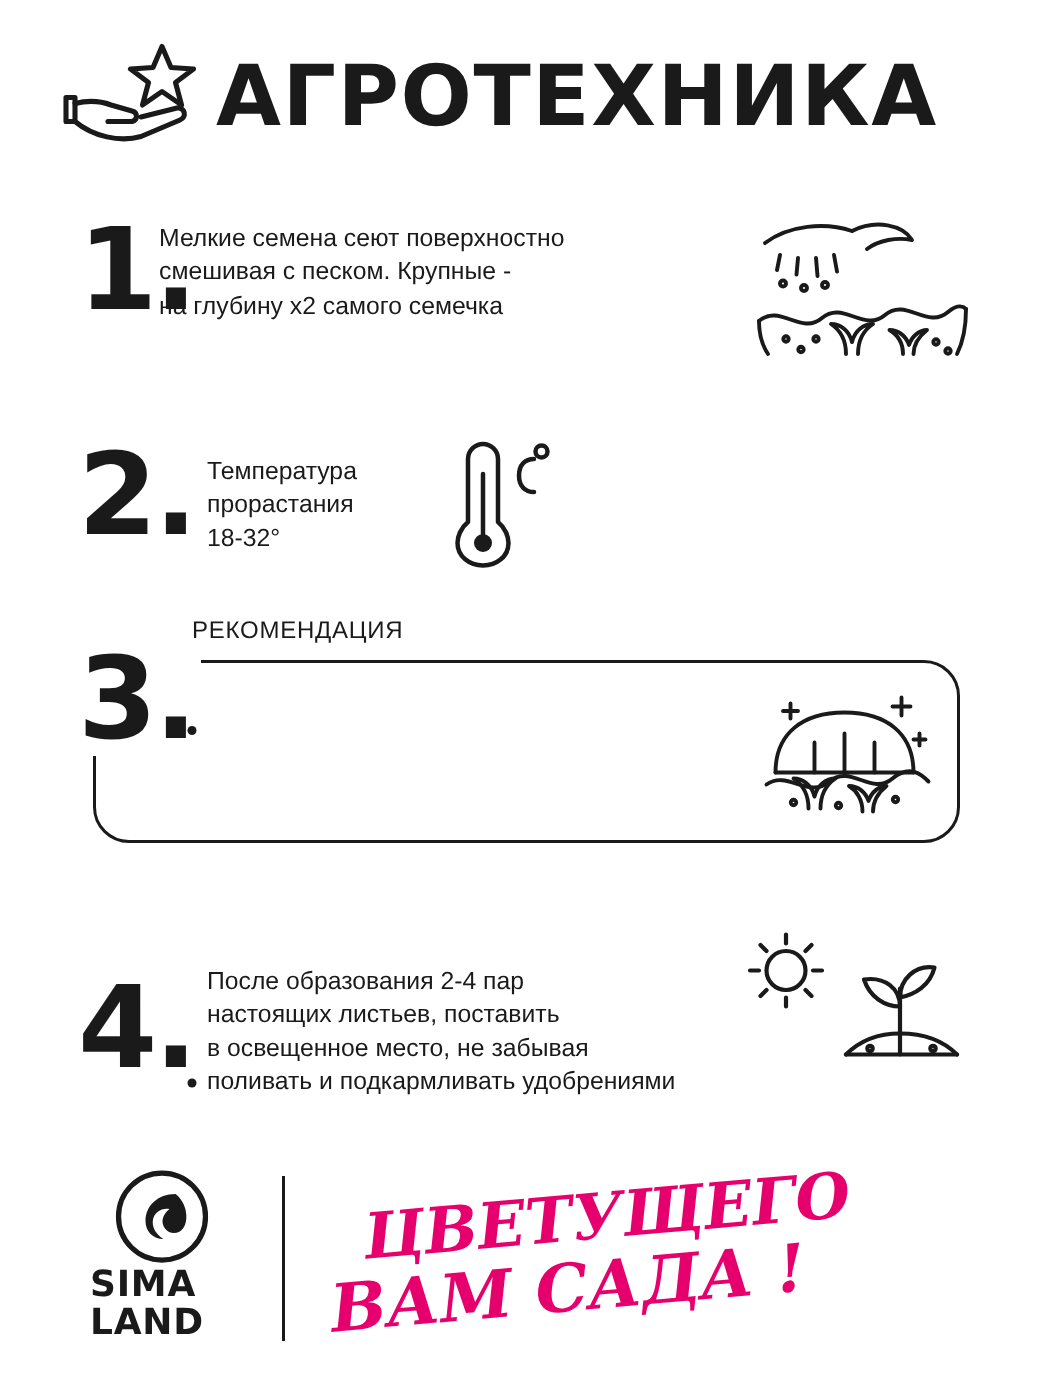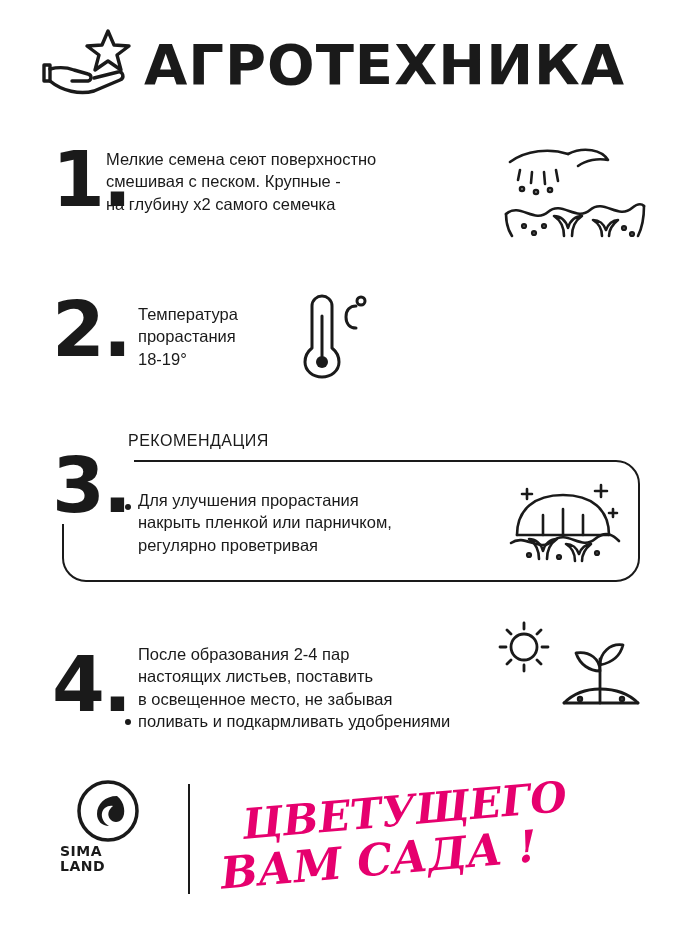--- a/index.html
+++ b/index.html
@@ -80,21 +80,21 @@
   #step1 .step-text { left: 106px; top: 18px; width: 380px; }
   #step1 .step-icon { left: 498px; top: 10px; }
 
   
   #step2 { top: 280px; left: 0; width: 700px; height: 110px; }
   #step2 .step-num { left: 52px; top: 12px; }
   #step2 .step-text { left: 138px; top: 23px; width: 160px; }
   #step2 .step-icon { left: 288px; top: 10px; }
 
   
-  #step3 { top: 420px; left: 0; width: 700px; height: 180px; }
+  #step3 { top: 400px; left: 0; width: 700px; height: 180px; }
   #step3 .rec-label {
     position: absolute;
     left: 128px;
     top: 12px;
     font-size: 16px;
     letter-spacing: 0.5px;
     color: #1a1a1a;
   }
   #step3 .rec-box {
     position: absolute;
@@ -158,21 +158,21 @@
   }
   .brand-mark {
     width: 62px;
     height: 62px;
     margin: 0 auto;
     display: block;
   }
   .brand-name {
     font-family: "DejaVu Sans", sans-serif;
     font-weight: bold;
-    font-size: 14px;
+    font-size: 24px;
     line-height: 1.05;
     letter-spacing: 0.5px;
     margin-top: 2px;
     color: #1a1a1a;
     white-space: pre-line;
     text-align: left;
     padding-left: 12px;
   }
   .divider {
     position: absolute;
@@ -253,40 +253,37 @@
         <circle cx="126" cy="88" r="1.8"></circle>
           <circle cx="134" cy="94" r="1.8"></circle>
       </svg>
     </span>
   </div>
 
   <div class="step" id="step2">
     <div class="step-num">2.</div>
     <div class="step-text">Температура
 прорастания
-18-19°</div>
+18-32°</div>
     <span class="step-icon">
       <svg viewBox="0 0 80 90" width="80" height="90" fill="none" stroke="#1a1a1a" stroke-width="3" stroke-linecap="round" stroke-linejoin="round">
         <path d="M24 16 C24 10 29 6 34 6 C39 6 44 10 44 16 L44 58 C49 62 51 68 51 72 C51 81 43 87 34 87 C25 87 17 81 17 72 C17 68 19 62 24 58 Z"></path>
         <path d="M34 26 L34 66"></path>
         <circle cx="34" cy="72" r="6" fill="#1a1a1a" stroke="none"></circle>
         <path d="M68 16 C62 16 58 20 58 27 C58 34 62 38 68 38"></path>
         <circle cx="73" cy="11" r="4"></circle>
       </svg>
     </span>
   </div>
 
   <div class="step" id="step3">
     <div class="rec-label">РЕКОМЕНДАЦИЯ</div>
     <div class="rec-box"></div>
     <div class="step-num">3.</div>
     <span class="bullet"></span>
-    <div class="step-text">Для улучшения прорастания
-накрыть пленкой или парничком,
-регулярно проветривая</div>
     <span class="step-icon">
       <svg viewBox="0 0 120 92" width="120" height="92" fill="none" stroke="#1a1a1a" stroke-width="2.6" stroke-linecap="round" stroke-linejoin="round">
         <path d="M12 60 C12 34 30 20 58 20 C86 20 104 34 104 60"></path>
         <path d="M12 60 L104 60"></path>
         <path d="M6 68 C20 58 34 78 48 66 C62 54 76 76 90 64 C102 54 110 62 114 66"></path>
         <path d="M38 60 L38 40 M58 60 L58 34 M78 60 L78 40"></path>
         <path d="M34 84 C34 74 30 68 24 64 C30 64 36 68 38 76 C40 68 46 64 52 64 C46 68 42 74 42 84"></path>
         <path d="M70 86 C70 78 66 72 61 69 C67 69 72 73 74 79 C76 73 81 69 86 69 C81 73 77 78 77 86"></path>
         <circle cx="24" cy="80" r="1.8"></circle>
           <circle cx="54" cy="82" r="1.8"></circle>

